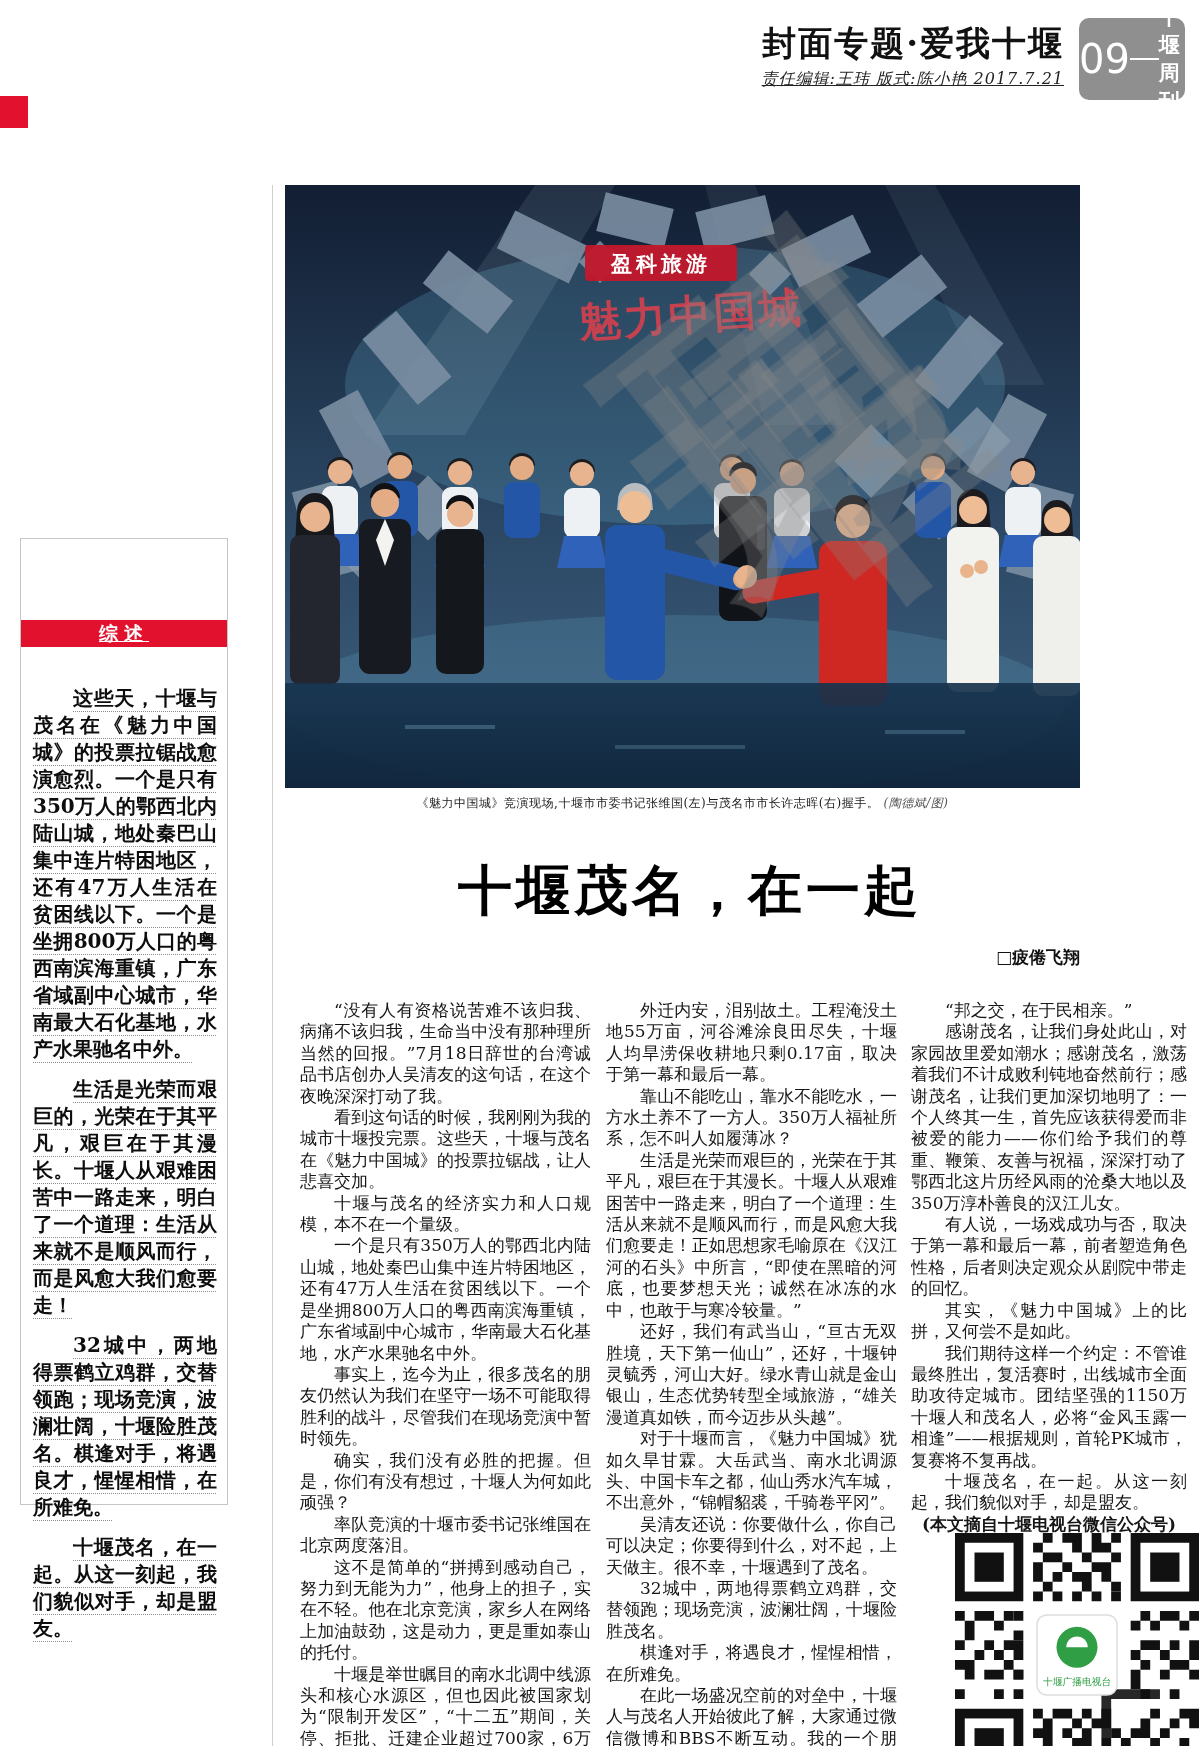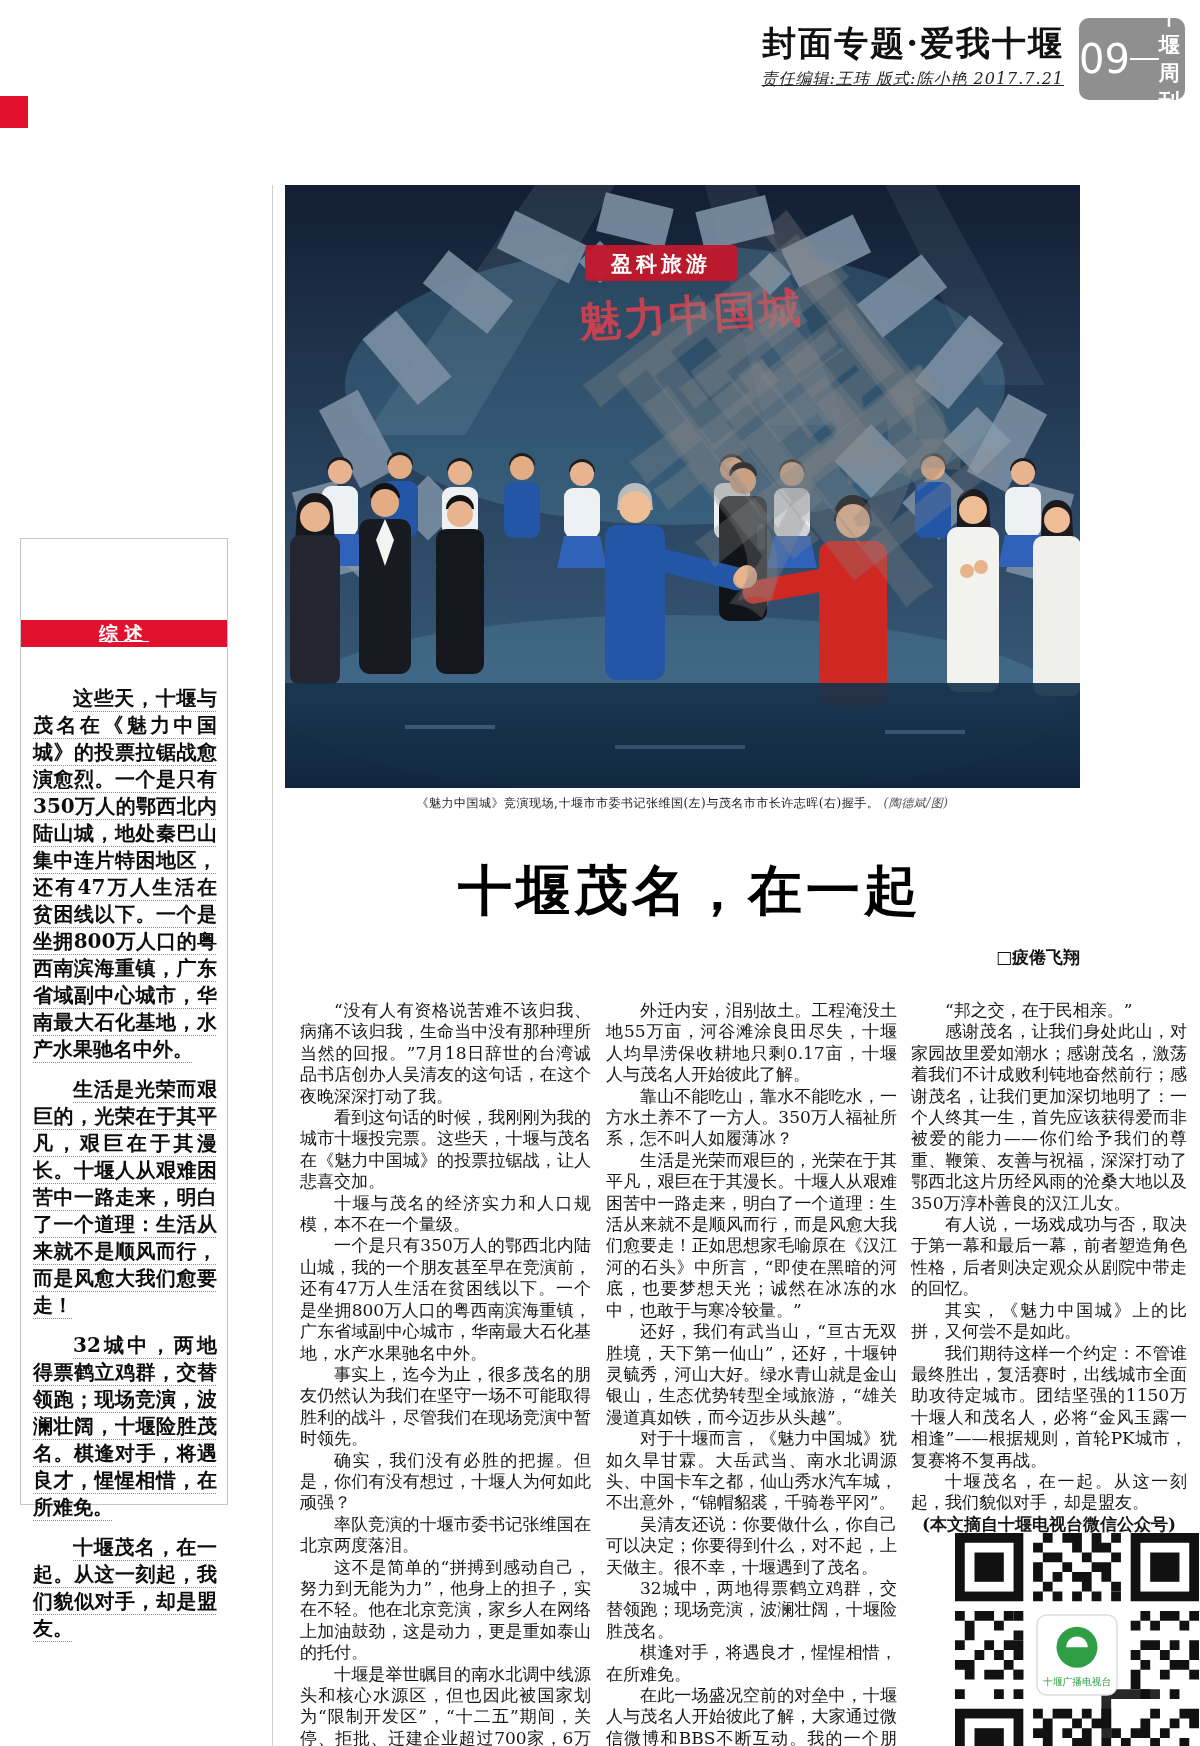--- a/index.html
+++ b/index.html
@@ -241,29 +241,29 @@
 
   <div class="headline-wrap">
     <div class="headline">十堰茂名，在一起</div>
     <div class="byline">□疲倦飞翔</div>
   </div>
 
   <div class="col col-1">
     <p>“没有人有资格说苦难不该归我、病痛不该归我，生命当中没有那种理所当然的回报。”7月18日辞世的台湾诚品书店创办人吴清友的这句话，在这个夜晚深深打动了我。</p>
     <p>看到这句话的时候，我刚刚为我的城市十堰投完票。这些天，十堰与茂名在《魅力中国城》的投票拉锯战，让人悲喜交加。</p>
     <p>十堰与茂名的经济实力和人口规模，本不在一个量级。</p>
-    <p>一个是只有350万人的鄂西北内陆山城，我的一个朋友甚至早在竞演前，还有47万人生活在贫困线以下。一个是坐拥800万人口的粤西南滨海重镇，广东省域副中心城市，华南最大石化基地，水产水果驰名中外。</p>
+    <p>一个是只有350万人的鄂西北内陆山城，地处秦巴山集中连片特困地区，还有47万人生活在贫困线以下。一个是坐拥800万人口的粤西南滨海重镇，广东省域副中心城市，华南最大石化基地，水产水果驰名中外。</p>
     <p>事实上，迄今为止，很多茂名的朋友仍然认为我们在坚守一场不可能取得胜利的战斗，尽管我们在现场竞演中暂时领先。</p>
     <p>确实，我们没有必胜的把握。但是，你们有没有想过，十堰人为何如此顽强？</p>
     <p>率队竞演的十堰市委书记张维国在北京两度落泪。</p>
     <p>这不是简单的“拼搏到感动自己，努力到无能为力”，他身上的担子，实在不轻。他在北京竞演，家乡人在网络上加油鼓劲，这是动力，更是重如泰山的托付。</p>
     <p>十堰是举世瞩目的南水北调中线源头和核心水源区，但也因此被国家划为“限制开发区”，“十二五”期间，关停、拒批、迁建企业超过700家，6万人下岗，财政每年减收15亿元，同时每年新增生态保护和水防治配套支出15亿元。从1958年南水北调中线控制性工程丹江口水利枢纽动工到2014年正式通水的58年间，47万十堰人</p>
   </div>
   <div class="col col-2">
-    <p>外迁内安，泪别故土。工程淹没土地55万亩，河谷滩涂良田尽失，十堰人均旱涝保收耕地只剩0.17亩，十堰人与茂名人开始彼此了解。</p>
+    <p>外迁内安，泪别故土。工程淹没土地55万亩，河谷滩涂良田尽失，十堰人均旱涝保收耕地只剩0.17亩，取决于第一幕和最后一幕。</p>
     <p>靠山不能吃山，靠水不能吃水，一方水土养不了一方人。350万人福祉所系，怎不叫人如履薄冰？</p>
     <p>生活是光荣而艰巨的，光荣在于其平凡，艰巨在于其漫长。十堰人从艰难困苦中一路走来，明白了一个道理：生活从来就不是顺风而行，而是风愈大我们愈要走！正如思想家毛喻原在《汉江河的石头》中所言，“即使在黑暗的河底，也要梦想天光；诚然在冰冻的水中，也敢于与寒冷较量。”</p>
     <p>还好，我们有武当山，“亘古无双胜境，天下第一仙山”，还好，十堰钟灵毓秀，河山大好。绿水青山就是金山银山，生态优势转型全域旅游，“雄关漫道真如铁，而今迈步从头越”。</p>
     <p>对于十堰而言，《魅力中国城》犹如久旱甘霖。大岳武当、南水北调源头、中国卡车之都，仙山秀水汽车城，不出意外，“锦帽貂裘，千骑卷平冈”。</p>
     <p>吴清友还说：你要做什么，你自己可以决定；你要得到什么，对不起，上天做主。很不幸，十堰遇到了茂名。</p>
     <p>32城中，两地得票鹤立鸡群，交替领跑；现场竞演，波澜壮阔，十堰险胜茂名。</p>
     <p>棋逢对手，将遇良才，惺惺相惜，在所难免。</p>
     <p>在此一场盛况空前的对垒中，十堰人与茂名人开始彼此了解，大家通过微信微博和BBS不断互动。我的一个朋友甚至早在竞演前，就将电话打到了前方团队，建议</p>
   </div>
   <div class="col col-3">

